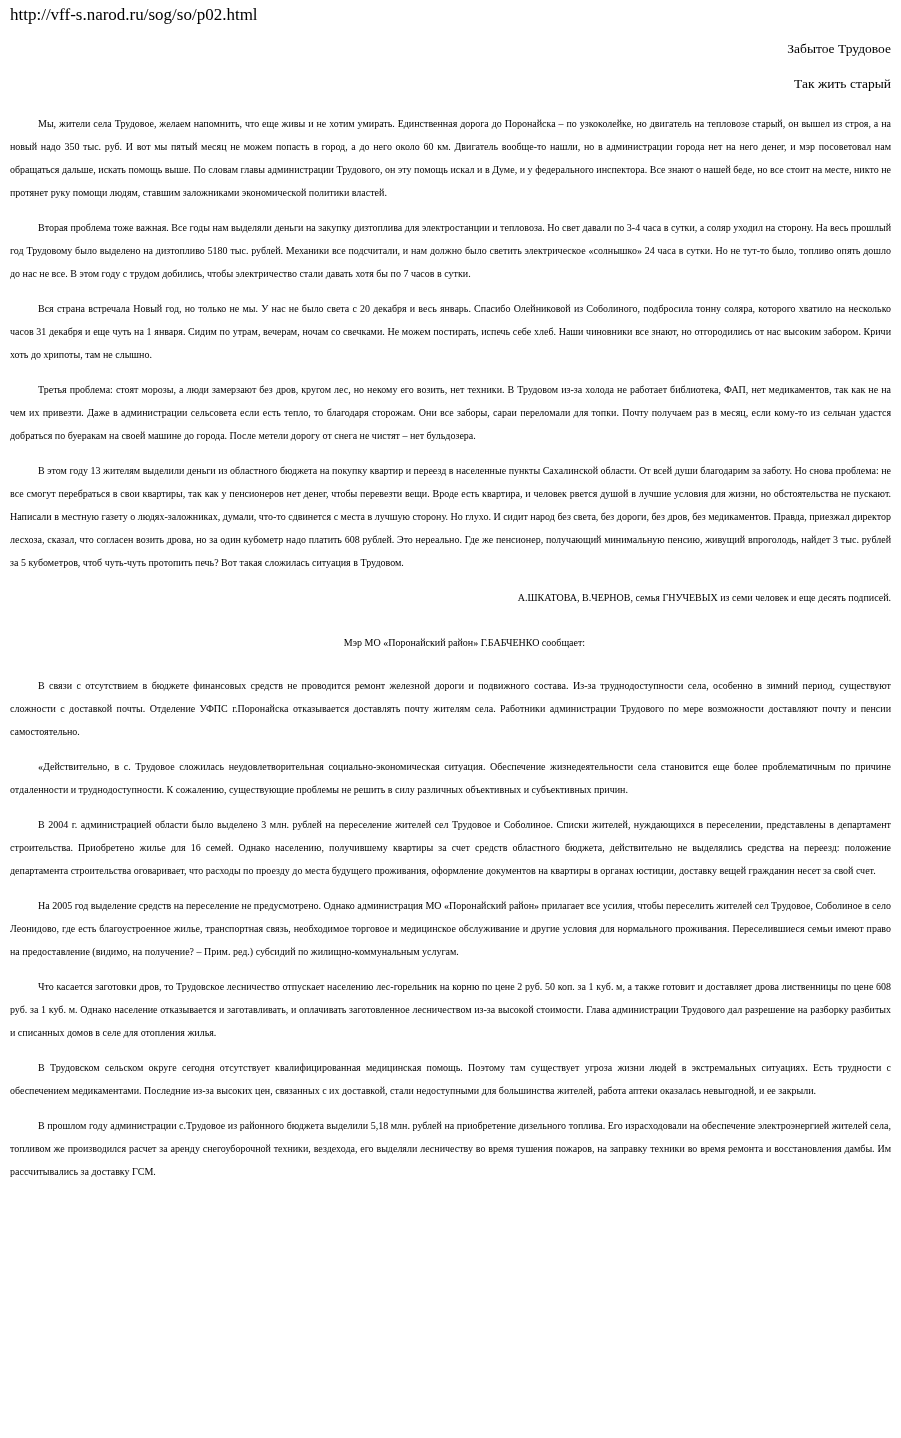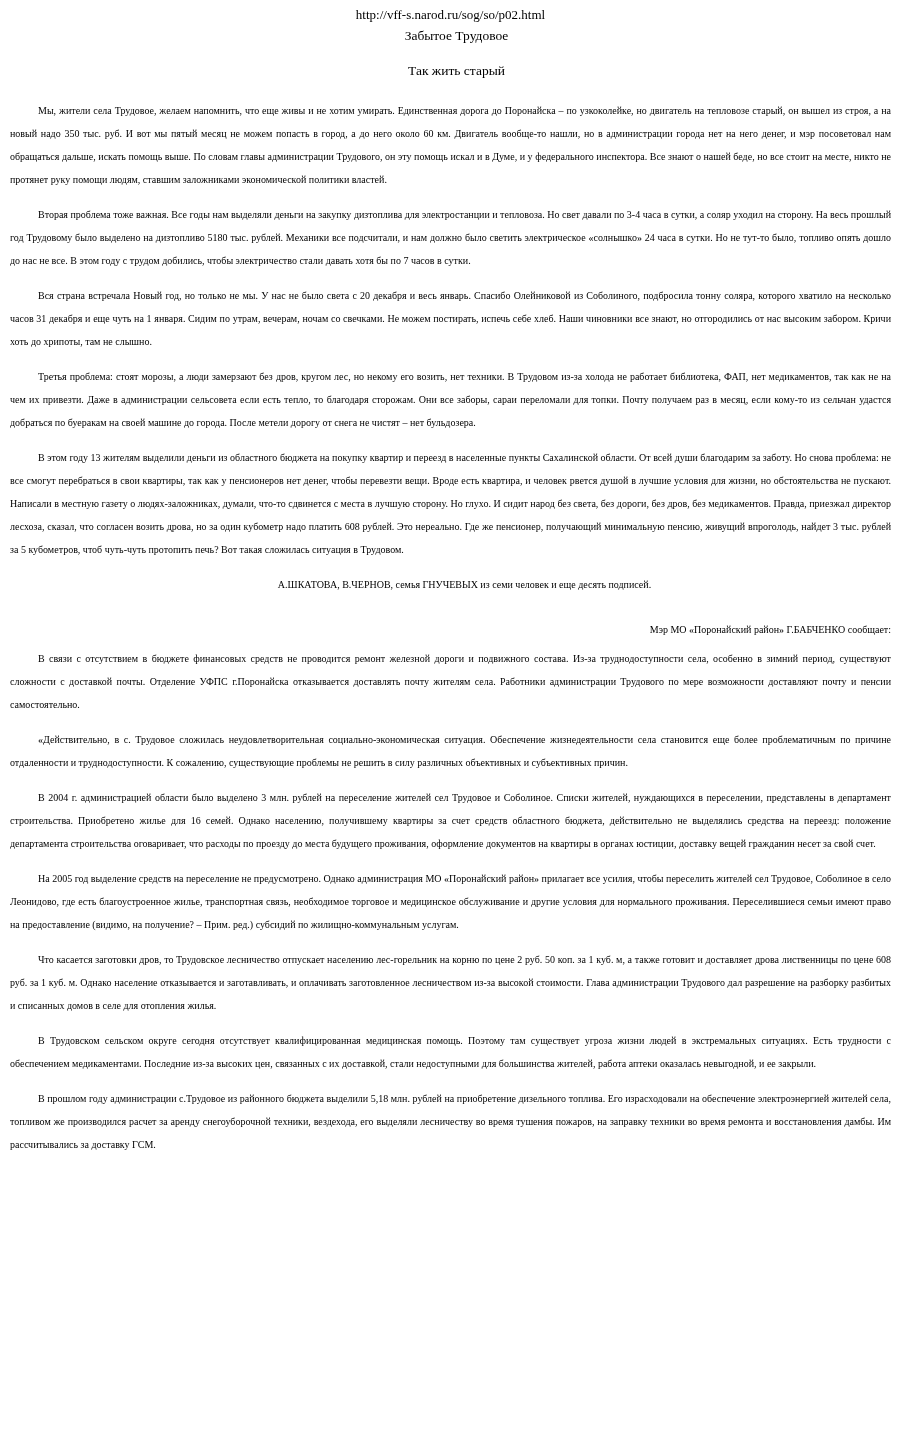--- a/index.html
+++ b/index.html
@@ -13,53 +13,53 @@
     font-family: "Liberation Serif", "DejaVu Serif", serif;
     color: #000000;
     -webkit-font-smoothing: none;
   }
   .page {
     width: 901px;
     box-sizing: border-box;
     padding: 6px 10px 10px 10px;
   }
   .url-line {
-    font-size: 13px;
+    font-size: 17px;
     line-height: 17px;
-    margin: 0 0 4px 0;
-    text-align: center;
+    margin: 0 0 17px 0;
+    text-align: left;
     white-space: nowrap;
   }
   .title-line {
     font-size: 13.5px;
     line-height: 17px;
     margin: 0 0 18px 12px;
-    text-align: center;
+    text-align: right;
     font-family: Liberation Serif, serif;
   }
   .title-line.second {
     margin-bottom: 20px;
   }
   p.para {
     font-size: 10px;
     line-height: 23px;
     margin: 0 0 12px 0;
     text-indent: 28px;
     text-align: justify;
     text-justify: inter-word;
     hyphens: none;
   }
   p.para.signature {
-    text-align: center;
+    text-align: right;
     margin-top: 12px;
     margin-bottom: 22px;
   }
   p.para.intro {
-    text-align: right;
-    margin-bottom: 6px;
+    text-align: center;
+    margin-bottom: 20px;
   }
 </style>
 </head>
 <body>
 
 <div class="page">
 
   <div class="url-line">http://vff-s.narod.ru/sog/so/p02.html</div>
 
   <div class="title-line">Забытое Трудовое</div>

